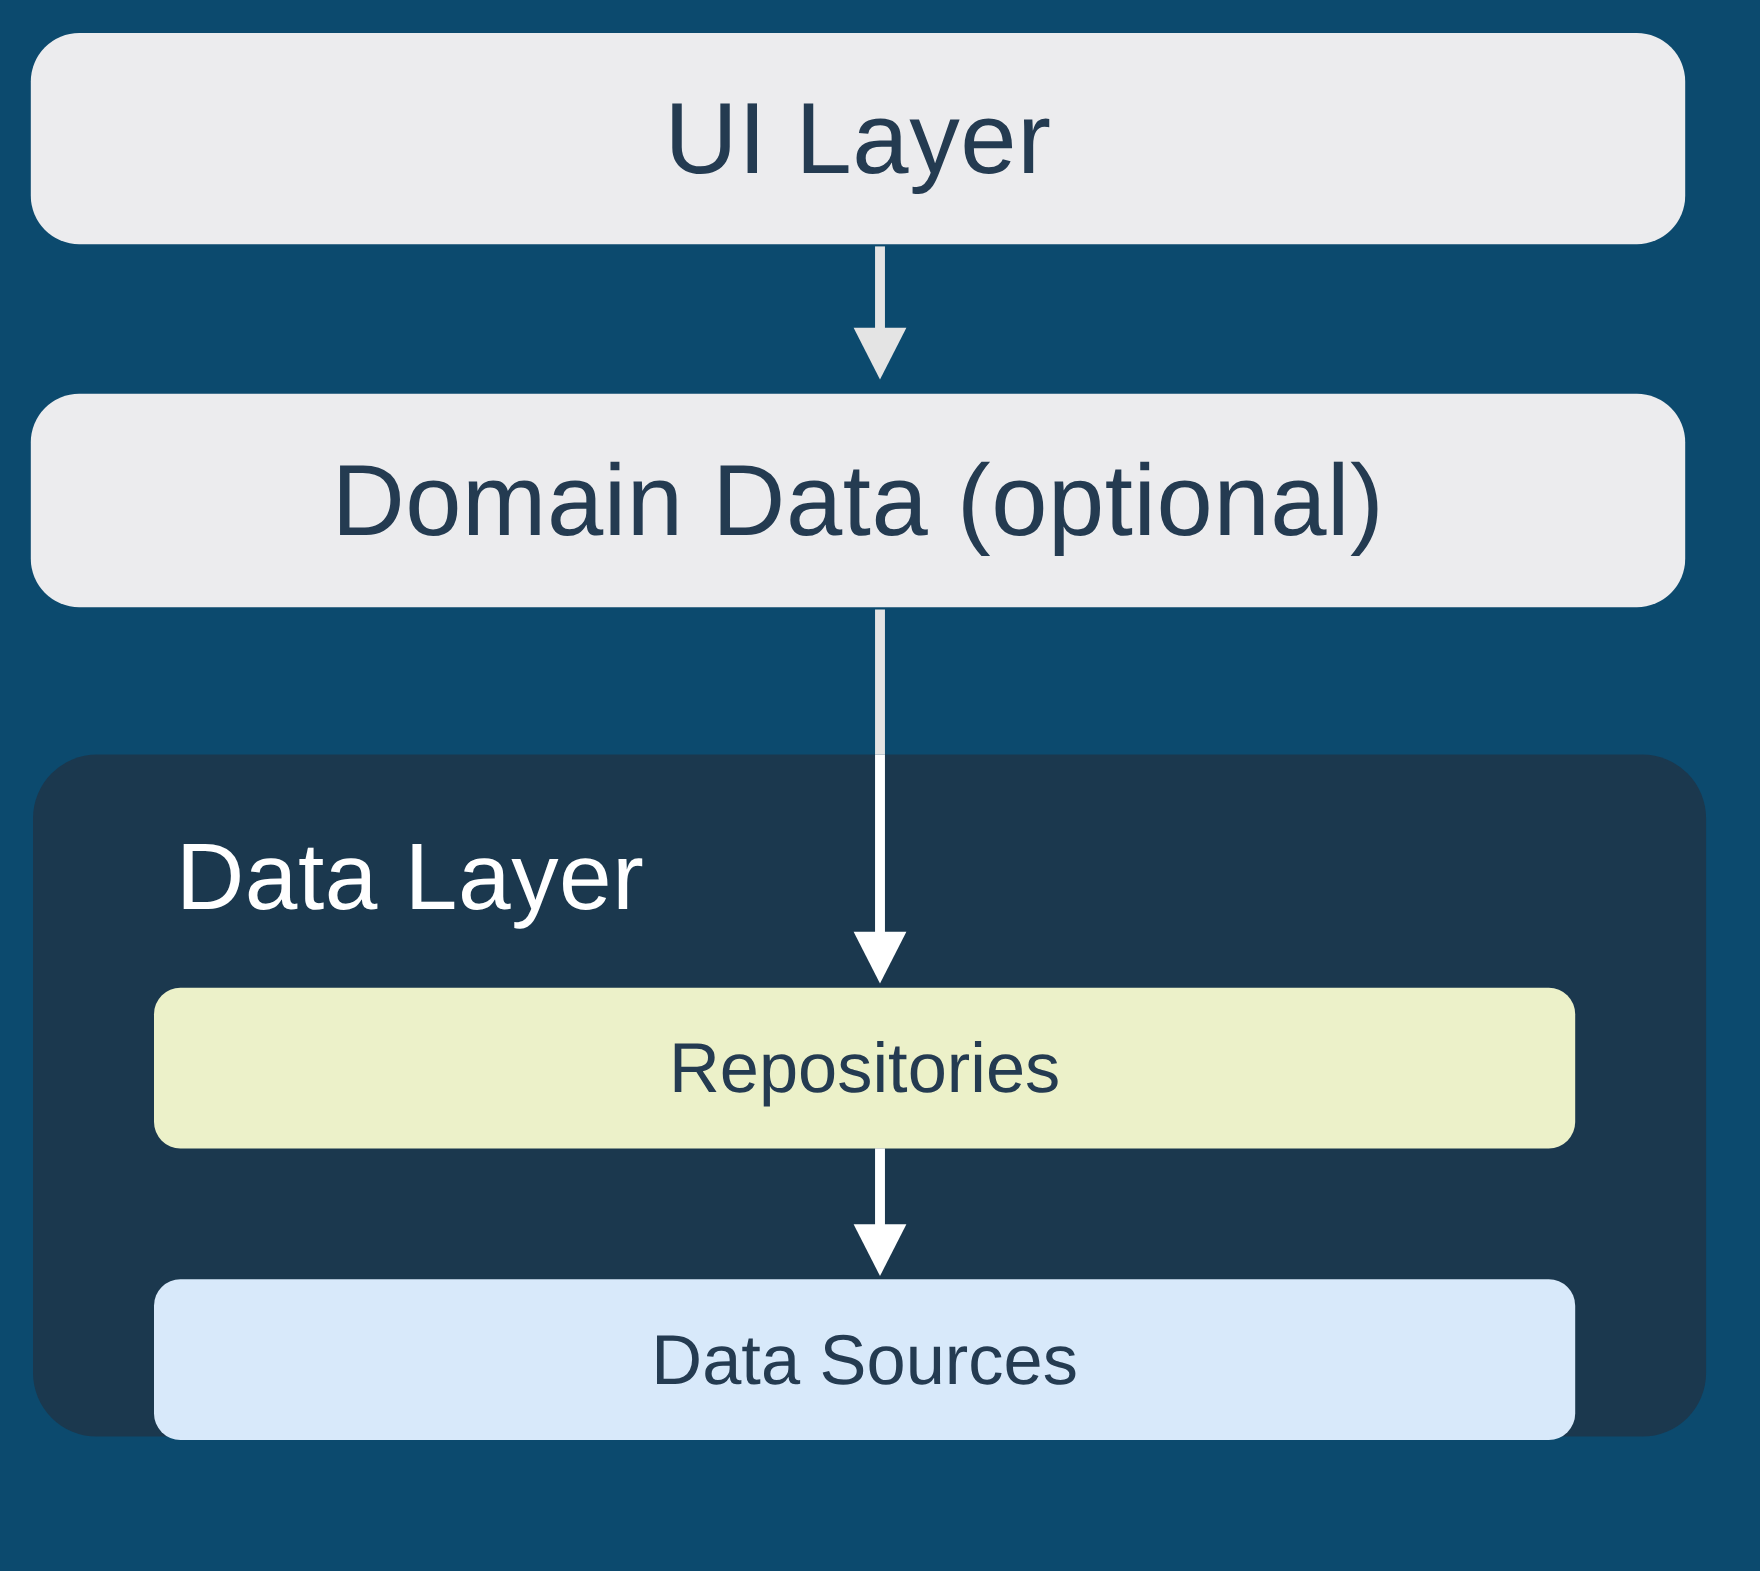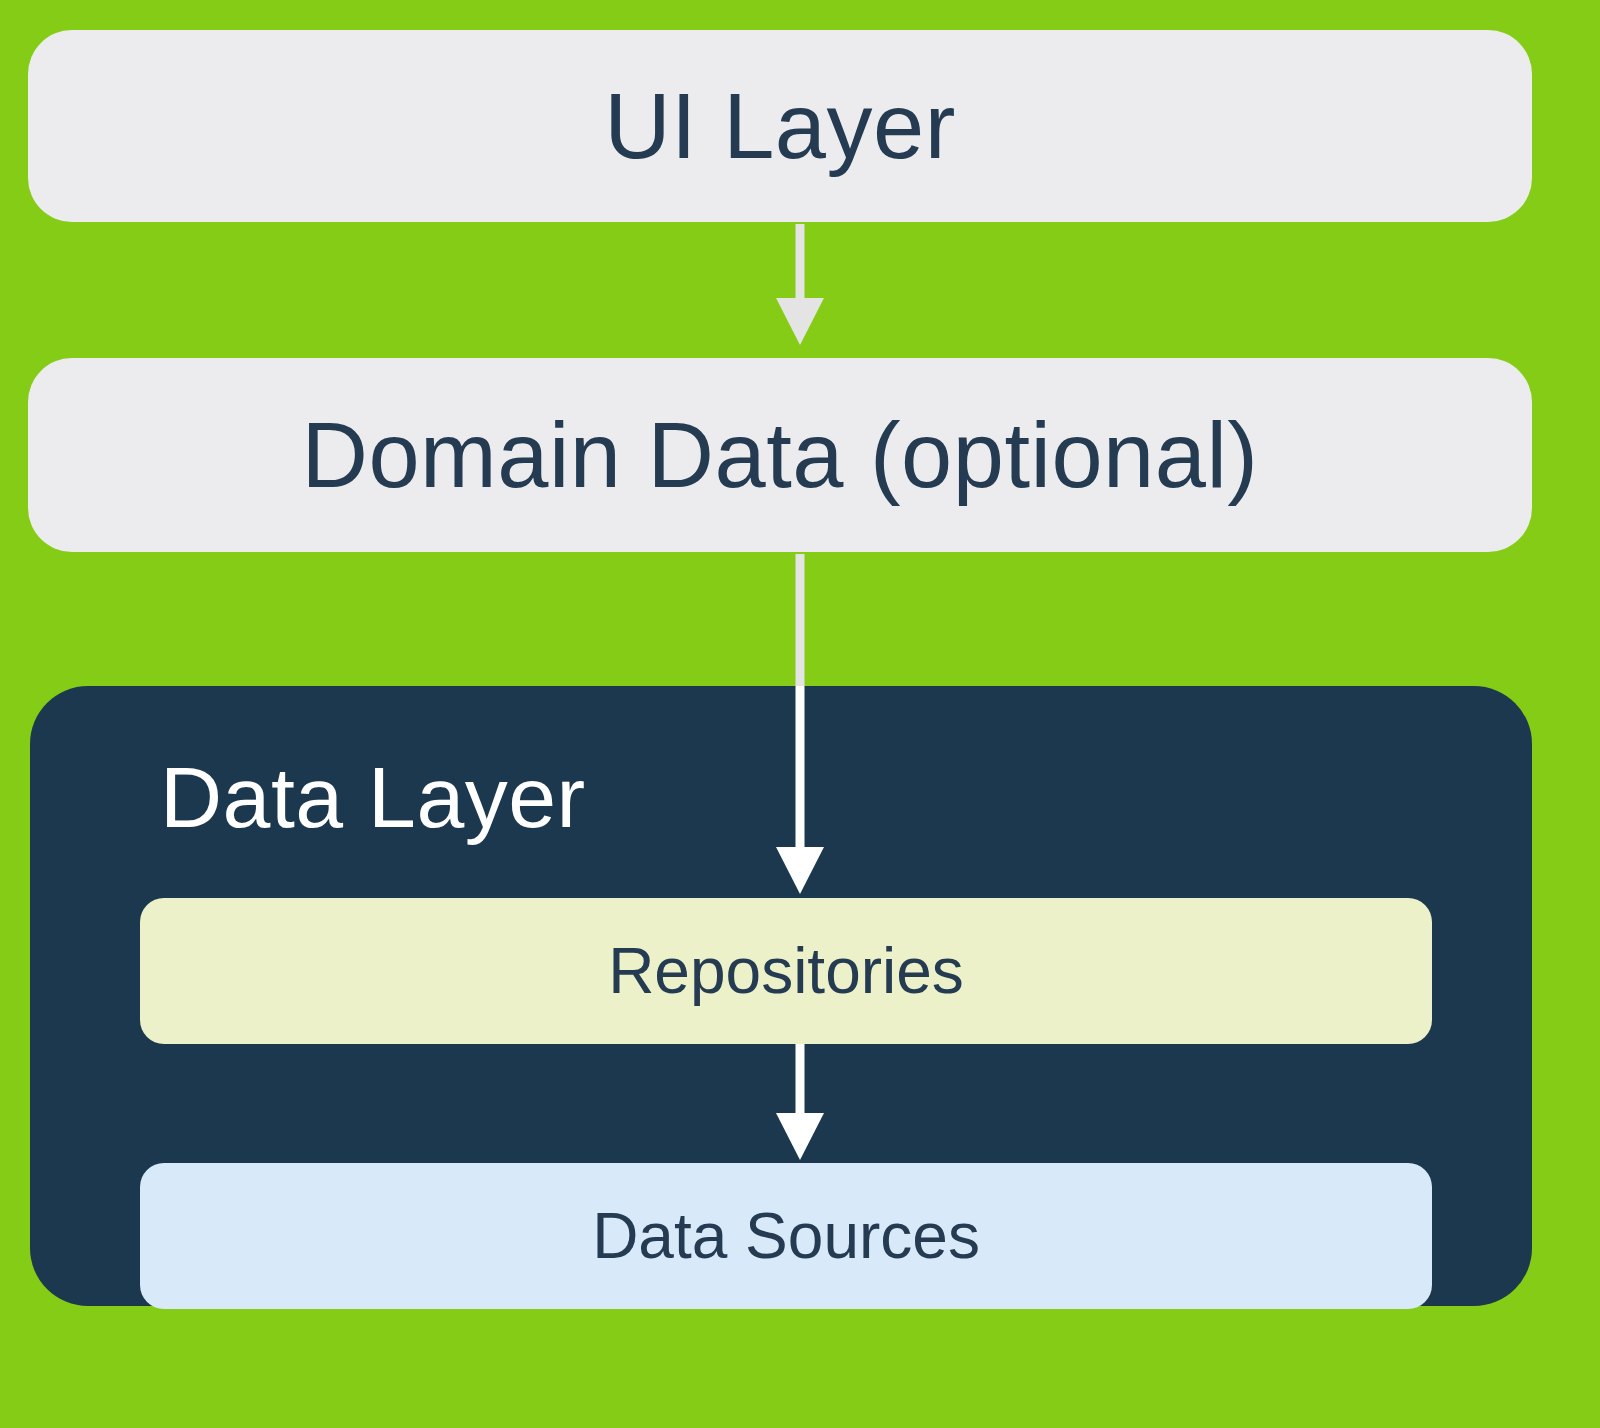--- a/index.html
+++ b/index.html
@@ -7,21 +7,21 @@
     padding: 0;
     background: #ffffff;
   }
   body {
     font-family: "Liberation Sans", "DejaVu Sans", sans-serif;
   }
   .canvas {
     position: relative;
     width: 1600px;
     height: 1428px;
-    background: #84cc16;
+    background: #0c4a6e;
     overflow: hidden;
   }
 
   
   .layer-box {
     position: absolute;
     left: 28px;
     width: 1504px;
     background: #ECECEE;
     border-radius: 44px;
@@ -44,20 +44,21 @@
 
   
   .data-layer-box {
     position: absolute;
     left: 30px;
     top: 686px;
     width: 1502px;
     height: 620px;
     background: #1B384E;
     border-radius: 58px;
+    padding-left: 19px;
   }
   .data-layer-title {
     position: absolute;
     left: 130px;
     top: 62px;
     color: #ffffff;
     font-size: 86px;
     font-weight: 500;
     letter-spacing: 0.5px;
   }

